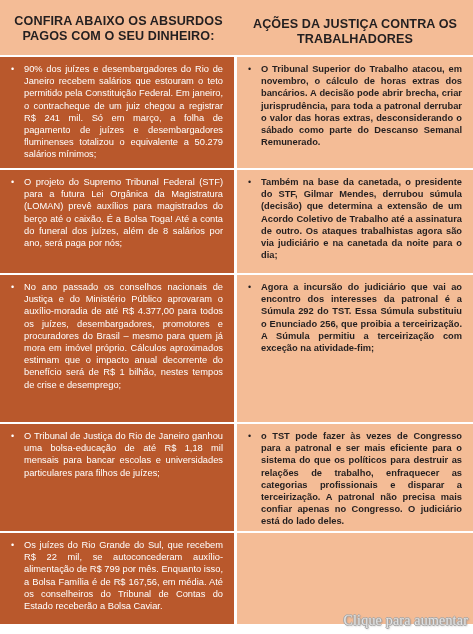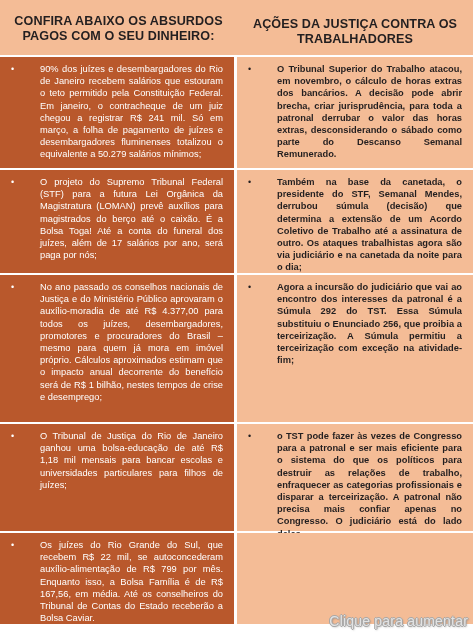--- a/index.html
+++ b/index.html
@@ -94,21 +94,20 @@
     line-height: 12.2px;
     text-align: left;
     padding-left: 4px;
     box-sizing: border-box;
   }
   .bullet-text {
     flex: 1 1 auto;
     text-align: justify;
     text-justify: inter-word;
     hyphens: none;
-    margin-left: 16px;
   }
   .cell.right .bullet-text { padding-right: 2px; font-weight: bold; }
   .cell.left  .bullet-text { padding-right: 2px; }
 
   
   .r1 { height: 113px; }
   .r2 { height: 105px; }
   .r3 { height: 149px; }
   .r4 { height: 109px; }
   .r5 { height: 93px; }
@@ -123,20 +122,21 @@
     color: #e3e3e3;
     letter-spacing: 0.2px;
     text-shadow:
        1px 0 0 #a8a8a8,
       -1px 0 0 #a8a8a8,
        0 1px 0 #a8a8a8,
        0 -1px 0 #a8a8a8,
        1px 1px 2px rgba(90,90,90,0.6);
     pointer-events: none;
     white-space: nowrap;
+    font-family: Liberation Serif, serif;
   }
 </style>
 </head>
 <body>
 
 <div class="infographic">
 
   <div class="header-band">
     <div class="header-cell left">CONFIRA ABAIXO OS ABSURDOS PAGOS COM O SEU DINHEIRO:</div>
     <div class="header-cell right">AÇÕES DA JUSTIÇA CONTRA OS TRABALHADORES</div>
@@ -156,27 +156,27 @@
           <span class="bullet-dot">•</span>
           <span class="bullet-text">O Tribunal Superior do Trabalho atacou, em novembro, o cálculo de horas extras dos bancários. A decisão pode abrir brecha, criar jurisprudência, para toda a patronal derrubar o valor das horas extras, desconsiderando o sábado como parte do Descanso Semanal Remunerado.</span>
         </div>
       </div>
     </div>
 
     <div class="row r2">
       <div class="cell left">
         <div class="bullet-item">
           <span class="bullet-dot">•</span>
-          <span class="bullet-text">O projeto do Supremo Tribunal Federal (STF) para a futura Lei Orgânica da Magistratura (LOMAN) prevê auxílios para magistrados do berço até o caixão. É a Bolsa Toga! Até a conta do funeral dos juízes, além de 17 salários por ano, será paga por nós;</span>
-        </div>
-      </div>
-      <div class="cell right">
-        <div class="bullet-item">
-          <span class="bullet-dot">•</span>
-          <span class="bullet-text">Também na base da canetada, o presidente do STF, Semanal Mendes, derrubou súmula (decisão) que determina a extensão de um Acordo Coletivo de Trabalho até a assinatura de outro. Os ataques trabalhistas agora são via judiciário e na canetada da noite para o dia;</span>
+          <span class="bullet-text">O projeto do Supremo Tribunal Federal (STF) para a futura Lei Orgânica da Magistratura (LOMAN) prevê auxílios para magistrados do berço até o caixão. É a Bolsa Toga! Até a conta do funeral dos juízes, além de 8 salários por ano, será paga por nós;</span>
+        </div>
+      </div>
+      <div class="cell right">
+        <div class="bullet-item">
+          <span class="bullet-dot">•</span>
+          <span class="bullet-text">Também na base da canetada, o presidente do STF, Gilmar Mendes, derrubou súmula (decisão) que determina a extensão de um Acordo Coletivo de Trabalho até a assinatura de outro. Os ataques trabalhistas agora são via judiciário e na canetada da noite para o dia;</span>
         </div>
       </div>
     </div>
 
     <div class="row r3">
       <div class="cell left">
         <div class="bullet-item">
           <span class="bullet-dot">•</span>
           <span class="bullet-text">No ano passado os conselhos nacionais de Justiça e do Ministério Público aprovaram o auxílio-moradia de até R$ 4.377,00 para todos os juízes, desembargadores, promotores e procuradores do Brasil – mesmo para quem já mora em imóvel próprio. Cálculos aproximados estimam que o impacto anual decorrente do benefício será de R$ 1 bilhão, nestes tempos de crise e desemprego;</span>
         </div>

